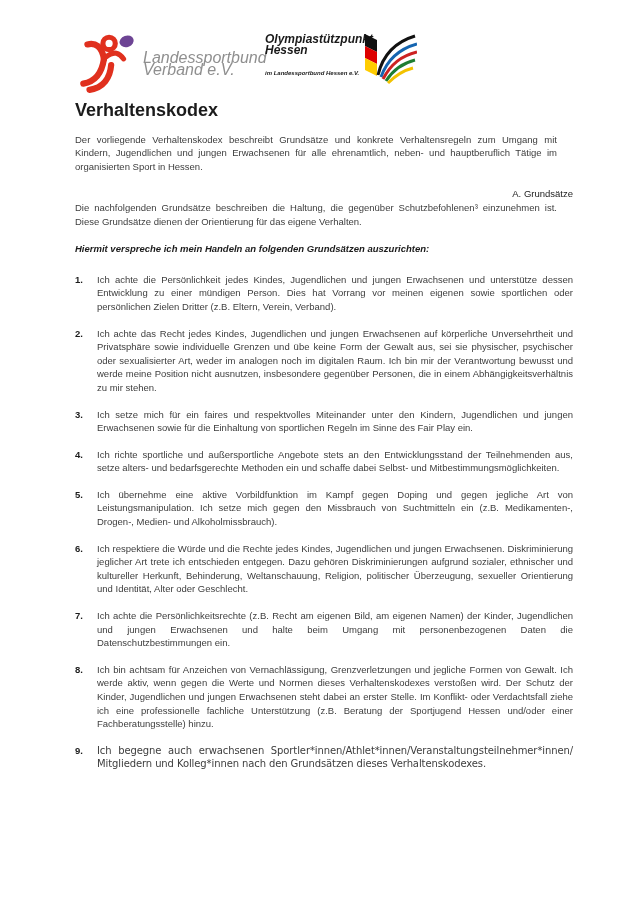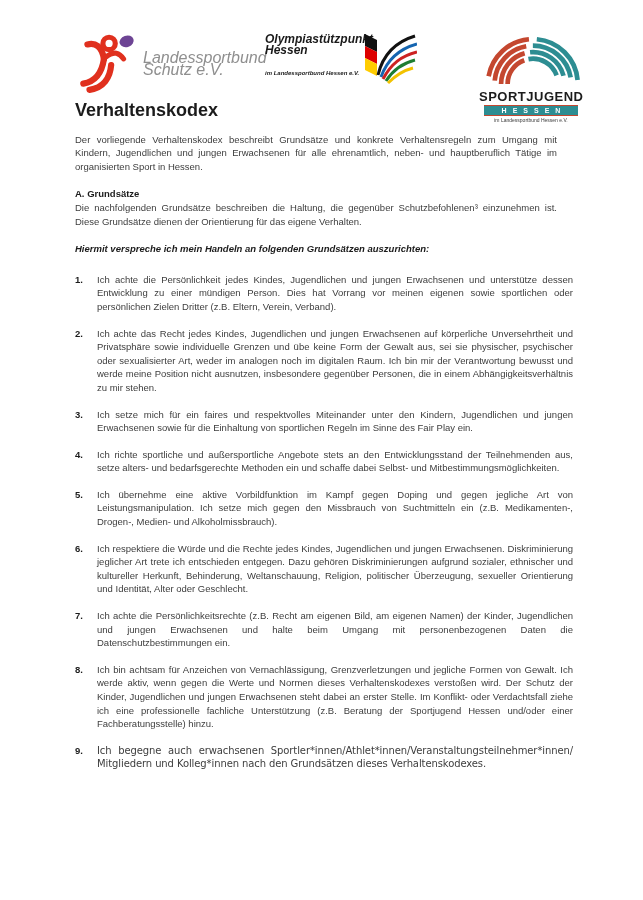--- a/index.html
+++ b/index.html
@@ -23,21 +23,21 @@
   .logo-sj .sj-name { font-weight:bold; font-size:13px; letter-spacing:0.5px; color:#1c1c1c; margin-top:1px; }
   .logo-sj .sj-bar { margin:1px auto 0; width:88px; background:#2d8d92; color:#fff;
     font-weight:bold; font-size:7px; letter-spacing:6px; padding:1px 0 1px 6px;
     border-top:1px solid #c4472f; border-bottom:1px solid #c4472f; }
   .logo-sj .sj-sub { font-size:5px; color:#3a3a3a; margin-top:1px; }
 
   
   .content { position:absolute; left:75px; top:104px; width:498px; font-size:9.5px; line-height:13.6px; }
   .doc-title { font-size:18px; font-weight:bold; color:#1b1b1b; margin:0 0 15px 0; }
   .para { margin:0 16px 14px 0; text-align:justify; }
-  .section-heading { font-weight:bold; color:#1b1b1b; margin:0; }
+  .section-heading { font-weight:normal; color:#1b1b1b; margin:0;text-align:right; }
   .promise-heading { font-weight:bold; color:#1b1b1b; margin:14px 0 17px 0;font-style:italic; }
   .items { list-style:none; margin:0; padding:0; }
   .item { display:flex; margin-bottom:13px; }
   .item .num { flex:0 0 22px; font-weight:bold; color:#1b1b1b; }
   .item .txt { flex:1; text-align:justify; }
   .item .txt.alt-font { font-family:"DejaVu Sans", sans-serif; font-size:10px; letter-spacing:-0.1px; }
 </style>
 </head>
 <body>
 
@@ -53,21 +53,21 @@
             <path d="M14 58 C28 56 34 46 35 34" stroke-width="6"></path>
             <path d="M28 28 C26 16 20 12 12 14" stroke-width="6"></path>
             <path d="M30 26 C38 20 43 22 47 28" stroke-width="5"></path>
             <circle cx="33" cy="13" r="6" stroke-width="5"></circle>
           </g>
           <ellipse cx="50" cy="11" rx="7" ry="5.5" fill="#6d4494" transform="rotate(-20 50 11)"></ellipse>
         </svg>
       </span>
       <span class="lsb-text">
         <div>Landessportbund</div>
-        <div>Schutz e.V.</div>
+        <div>Verband e.V.</div>
       </span>
     </div>
 
     <div class="logo-osp">
       <div class="osp-text">
         <div class="osp-title">Olympiastützpunkt</div>
         <div class="osp-title">Hessen</div>
         <div class="osp-sub">im Landessportbund Hessen e.V.</div>
       </div>
       <span>
@@ -79,39 +79,20 @@
             <path d="M50 2 C30 8 18 20 13 41" stroke="#111111"></path>
             <path d="M52 10 C34 15 22 26 16 43" stroke="#1565b0"></path>
             <path d="M52 18 C36 22 26 30 18 45" stroke="#cc2222"></path>
             <path d="M50 26 C38 29 28 36 21 47" stroke="#1e7d32"></path>
             <path d="M48 34 C40 36 30 42 23 49" stroke="#f2c200"></path>
           </g>
         </svg>
       </span>
     </div>
 
-    <div class="logo-sj">
-      <span>
-        <svg width="104" height="58" viewBox="0 0 104 62">
-          <g fill="none" stroke-width="5">
-            <path d="M6.7 53.7 A48 48 0 0 1 49.8 14.2" stroke="#c4472f"></path>
-            <path d="M58.2 14.2 A48 48 0 0 1 101.8 57.8" stroke="#2d8d92"></path>
-            <path d="M13.2 58.4 A41 41 0 0 1 46.9 21.6" stroke="#c4472f"></path>
-            <path d="M54 21 A41 41 0 0 1 94.4 54.9" stroke="#2d8d92"></path>
-            <path d="M20 62 A34 34 0 0 1 45.2 29.2" stroke="#c4472f"></path>
-            <path d="M51 28.1 A34 34 0 0 1 86.8 53.2" stroke="#2d8d92"></path>
-            <path d="M27 62 A27 27 0 0 1 44.8 36.6" stroke="#c4472f"></path>
-            <path d="M49.3 35.4 A27 27 0 0 1 79.4 52.8" stroke="#2d8d92"></path>
-          </g>
-        </svg>
-      </span>
-      <div class="sj-name">SPORTJUGEND</div>
-      <div class="sj-bar">HESSEN</div>
-      <div class="sj-sub">im Landessportbund Hessen e.V.</div>
-    </div>
   </div>
 
   <div class="content">
     <h1 class="doc-title">Verhaltenskodex</h1>
 
     <p class="para">Der vorliegende Verhaltenskodex beschreibt Grundsätze und konkrete Verhaltensregeln zum Umgang mit Kindern, Jugendlichen und jungen Erwachsenen für alle ehrenamtlich, neben- und hauptberuflich Tätige im organisierten Sport in Hessen.</p>
 
     <p class="section-heading">A. Grundsätze</p>
     <p class="para">Die nachfolgenden Grundsätze beschreiben die Haltung, die gegenüber Schutzbefohlenen³ einzunehmen ist. Diese Grundsätze dienen der Orientierung für das eigene Verhalten.</p>
 

